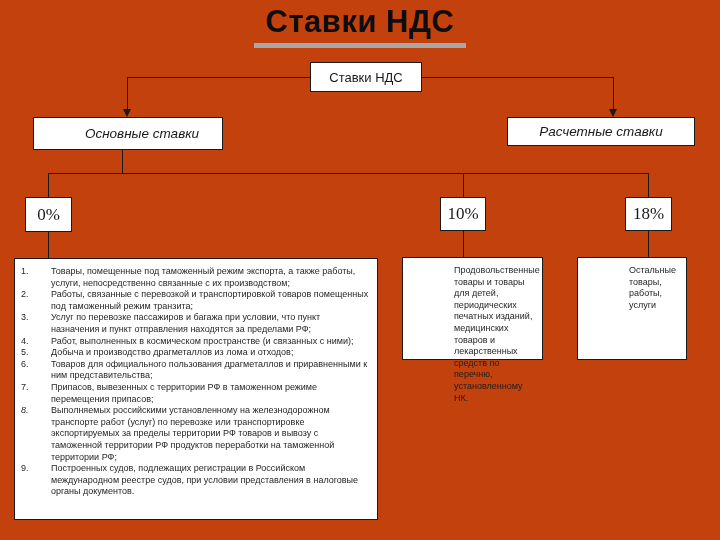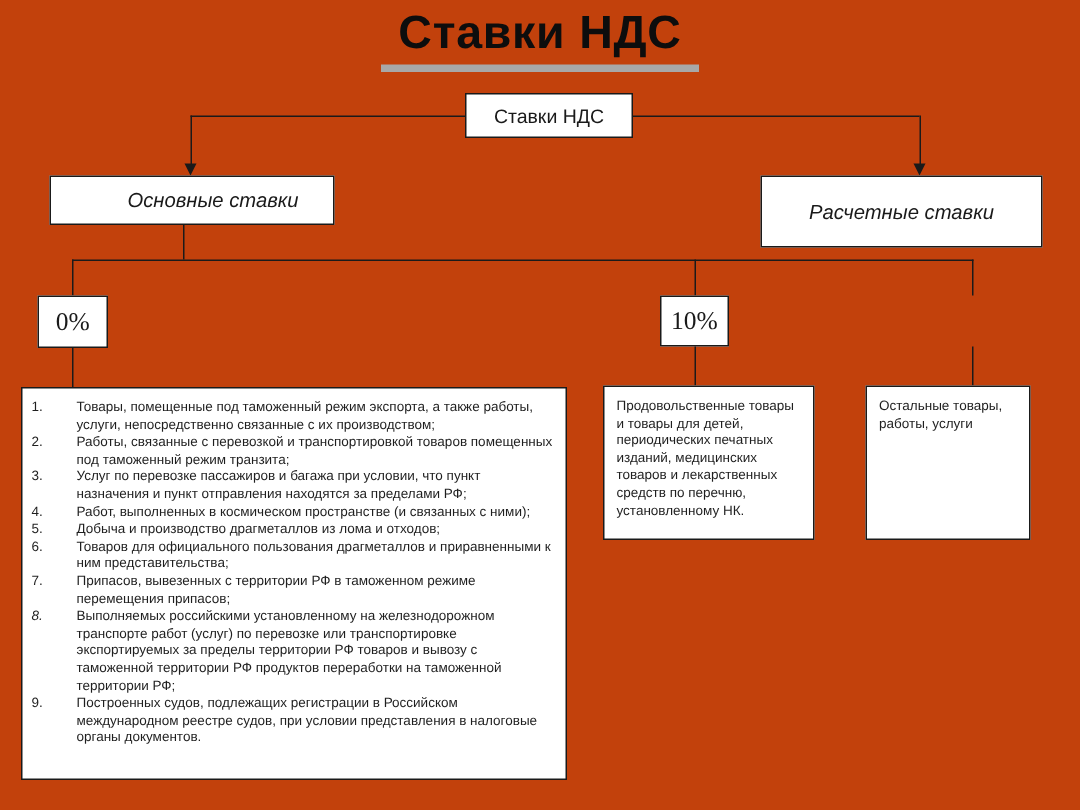--- a/index.html
+++ b/index.html
@@ -88,20 +88,21 @@
     flex: 0 0 30px;
     text-align: left;
   }
   .li-num.italic { font-style: italic; }
   .li-text {
     flex: 1 1 auto;
     max-width: 320px;
   }
   .plain-text {
     padding: 7px 8px;
+    margin-left: 43px;
   }
 </style>
 </head>
 <body>
 
 <div class="canvas">
 
   <div class="title-wrap">
     <h1 class="title">Ставки НДС</h1>
   </div>
@@ -114,36 +115,39 @@
   <div class="vl" style="left:127px; top:77px; height:33px;"></div>
   <div class="arrow-down" style="left:123px; top:109px;"></div>
 
   <div class="hl" style="left:422px; top:77px; width:191px;"></div>
   <div class="vl" style="left:613px; top:77px; height:33px;"></div>
   <div class="arrow-down" style="left:609px; top:109px;"></div>
 
   <div class="dbox" style="left:33px; top:117px; width:190px; height:33px;padding-left:28px;">
     <span class="italic-label">Основные ставки</span>
   </div>
-  <div class="dbox" style="left:507px; top:117px; width:188px; height:48px;">
+  <div class="dbox" style="left:507px; top:117px; width:188px; height:29px;">
     <span class="italic-label">Расчетные ставки</span>
   </div>
 
   <div class="vl" style="left:122px; top:150px; height:23px;"></div>
   <div class="hl" style="left:48px; top:173px; width:601px;"></div>
   <div class="vl" style="left:48px; top:173px; height:24px;"></div>
   <div class="vl" style="left:463px; top:173px; height:24px;"></div>
   <div class="vl" style="left:648px; top:173px; height:24px;"></div>
 
   <div class="dbox" style="left:25px; top:197px; width:47px; height:35px;">
     <span class="pct-label">0%</span>
   </div>
   <div class="dbox" style="left:440px; top:197px; width:46px; height:34px;">
     <span class="pct-label">10%</span>
   </div>
+  <div class="dbox" style="left:625px; top:197px; width:47px; height:34px;">
+    <span class="pct-label">18%</span>
+  </div>
 
   <div class="vl" style="left:48px; top:232px; height:26px;"></div>
   <div class="vl" style="left:463px; top:231px; height:26px;"></div>
   <div class="vl" style="left:648px; top:231px; height:26px;"></div>
 
   <div class="detail-box" style="left:14px; top:258px; width:364px; height:262px;">
     <div class="numbered-list">
       <div class="li-row">
         <span class="li-num">1.</span>
         <span class="li-text">Товары, помещенные под таможенный режим экспорта, а также работы, услуги, непосредственно связанные с их производством;</span>

